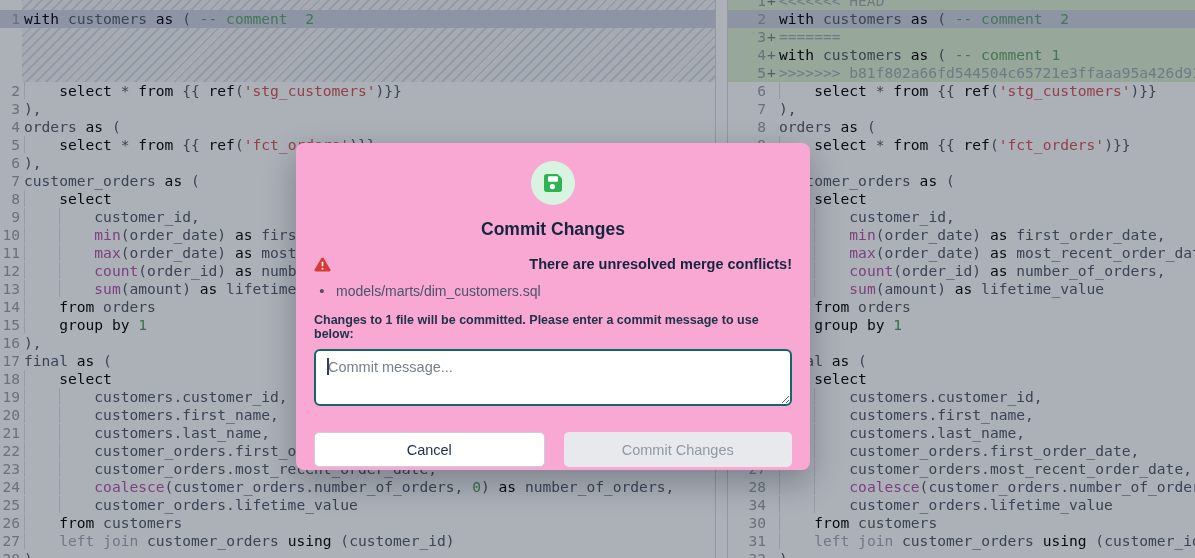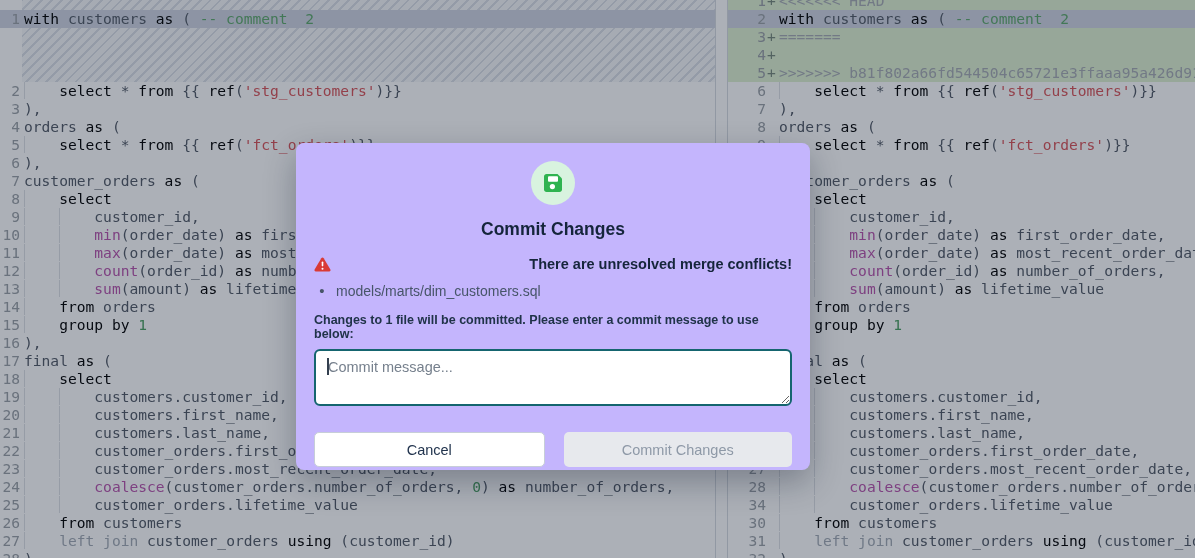--- a/index.html
+++ b/index.html
@@ -29,21 +29,21 @@
   .t-kw2{color:#a2aab4;}
   .t-fn{color:#b854ac;}
   .t-str{color:#d95459;}
   .t-com{color:#5fa96c;}
   .t-num{color:#4ba061;}
   .t-meta{color:#a6abb3;}
   
   .backdrop{position:absolute;inset:0;background:rgba(16,29,50,0.35);z-index:5;}
   .modal{
     position:absolute;left:296px;top:143px;width:514px;height:327px;box-sizing:border-box;
-    background:#c4b5fd;border-radius:8px;box-shadow:0 12px 32px rgba(10,20,40,.30);
+    background:#f9a8d4;border-radius:8px;box-shadow:0 12px 32px rgba(10,20,40,.30);
     z-index:10;padding:18px;
   }
   .icon-wrap{width:44px;height:44px;border-radius:50%;background:#d8f3df;margin:0 auto;display:flex;align-items:center;justify-content:center;}
   .modal-title{text-align:center;font-size:17.5px;font-weight:700;color:#15253b;margin-top:14px;}
   .warn-row{margin-top:16px;display:flex;align-items:center;gap:2px;font-size:14.5px;font-weight:700;color:#15253b;justify-content:space-between;}
   .file-row{margin-top:10px;display:flex;align-items:center;font-size:14px;color:#475569;}
   .bullet{width:16px;text-align:center;margin-right:6px;font-size:15px;}
   .instruction{margin-top:14px;font-size:12.5px;font-weight:700;color:#203349;}
   .msg-wrap{position:relative;margin-top:8px;}
   .msg-input{
@@ -201,20 +201,21 @@
           <div class="code"><span class="t-kw">with</span> customers <span class="t-kw">as</span> ( <span class="t-com">-- comment  2</span></div>
         </div>
         <div class="row added">
           <div class="gut">3</div>
           <div class="mk">+</div>
           <div class="code"><span class="t-meta">=======</span></div>
         </div>
         <div class="row added">
           <div class="gut">4</div>
           <div class="mk">+</div>
+          <div class="code"><span class="t-kw">with</span> customers <span class="t-kw">as</span> ( <span class="t-com">-- comment 1</span></div>
         </div>
         <div class="row added">
           <div class="gut">5</div>
           <div class="mk">+</div>
           <div class="code"><span class="t-meta">&gt;&gt;&gt;&gt;&gt;&gt;&gt; b81f802a66fd544504c65721e3ffaaa95a426d91</span></div>
         </div>
         <div class="row">
           <div class="gut">6</div>
           <div class="mk"></div>
           <div class="code"><span class="ind">    </span><span class="t-kw">select</span> * <span class="t-kw">from</span> {{ <span class="t-kw">ref</span>(<span class="t-str">'stg_customers'</span>)}}</div>

